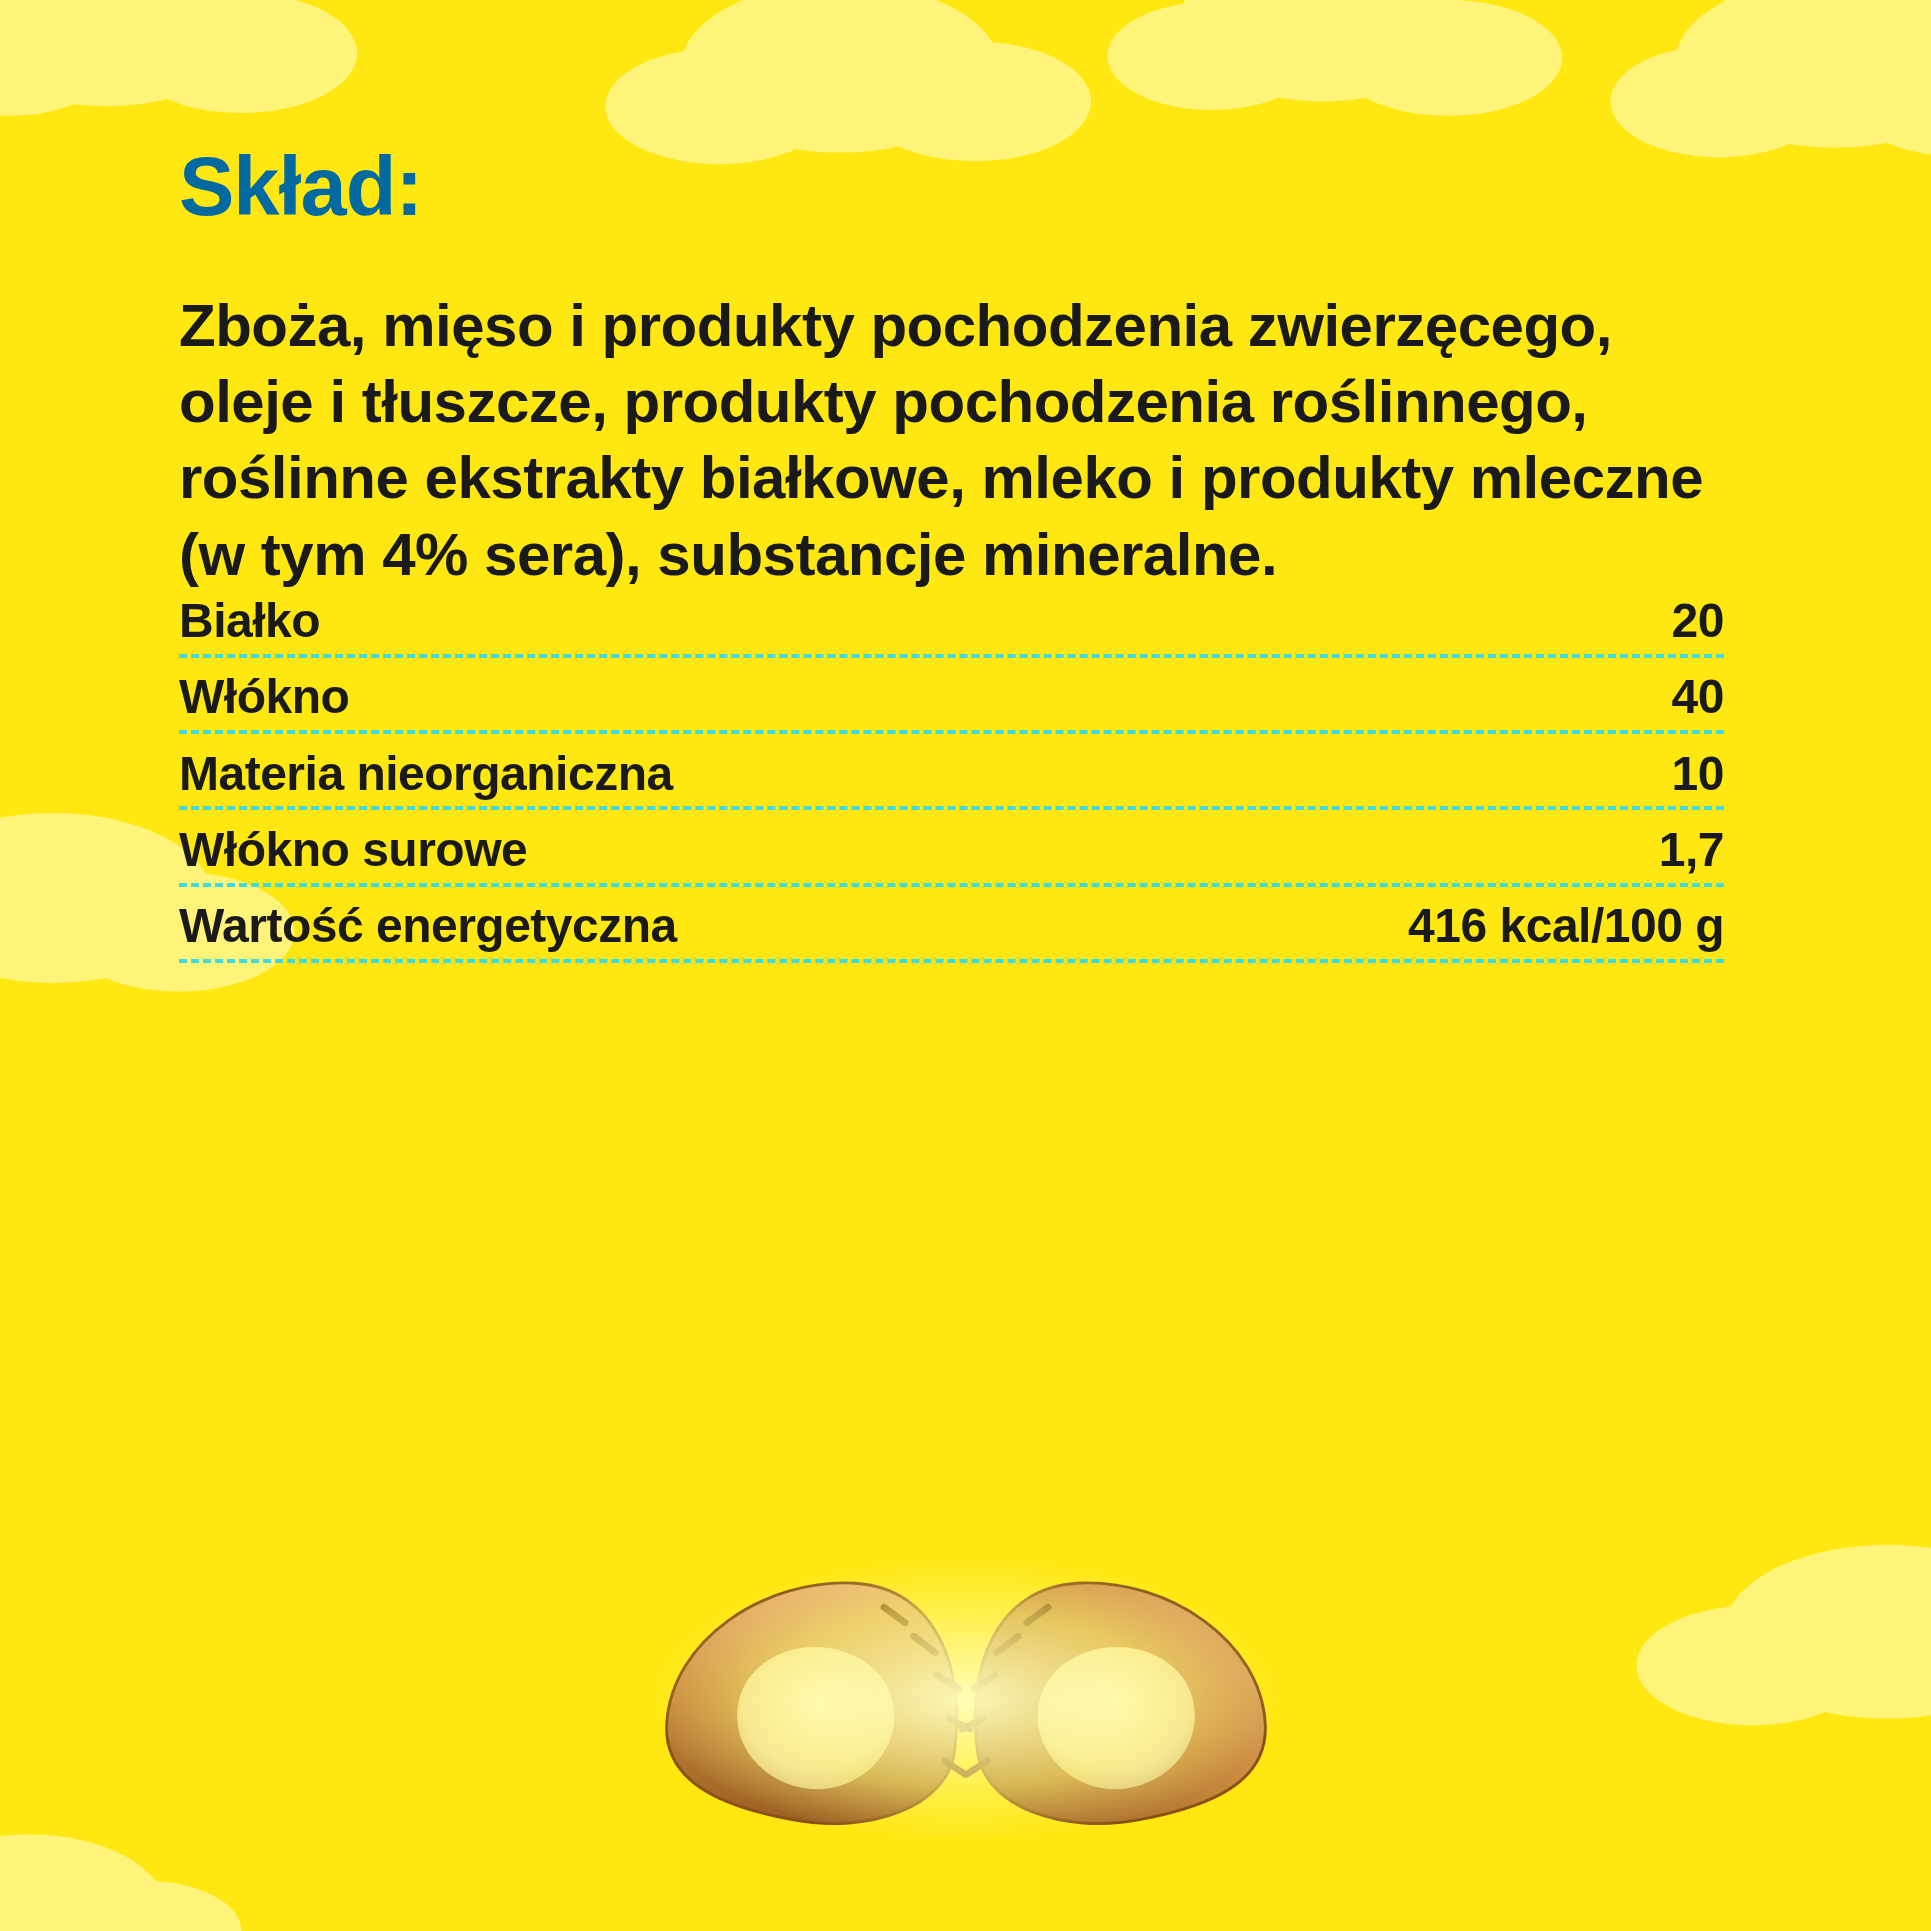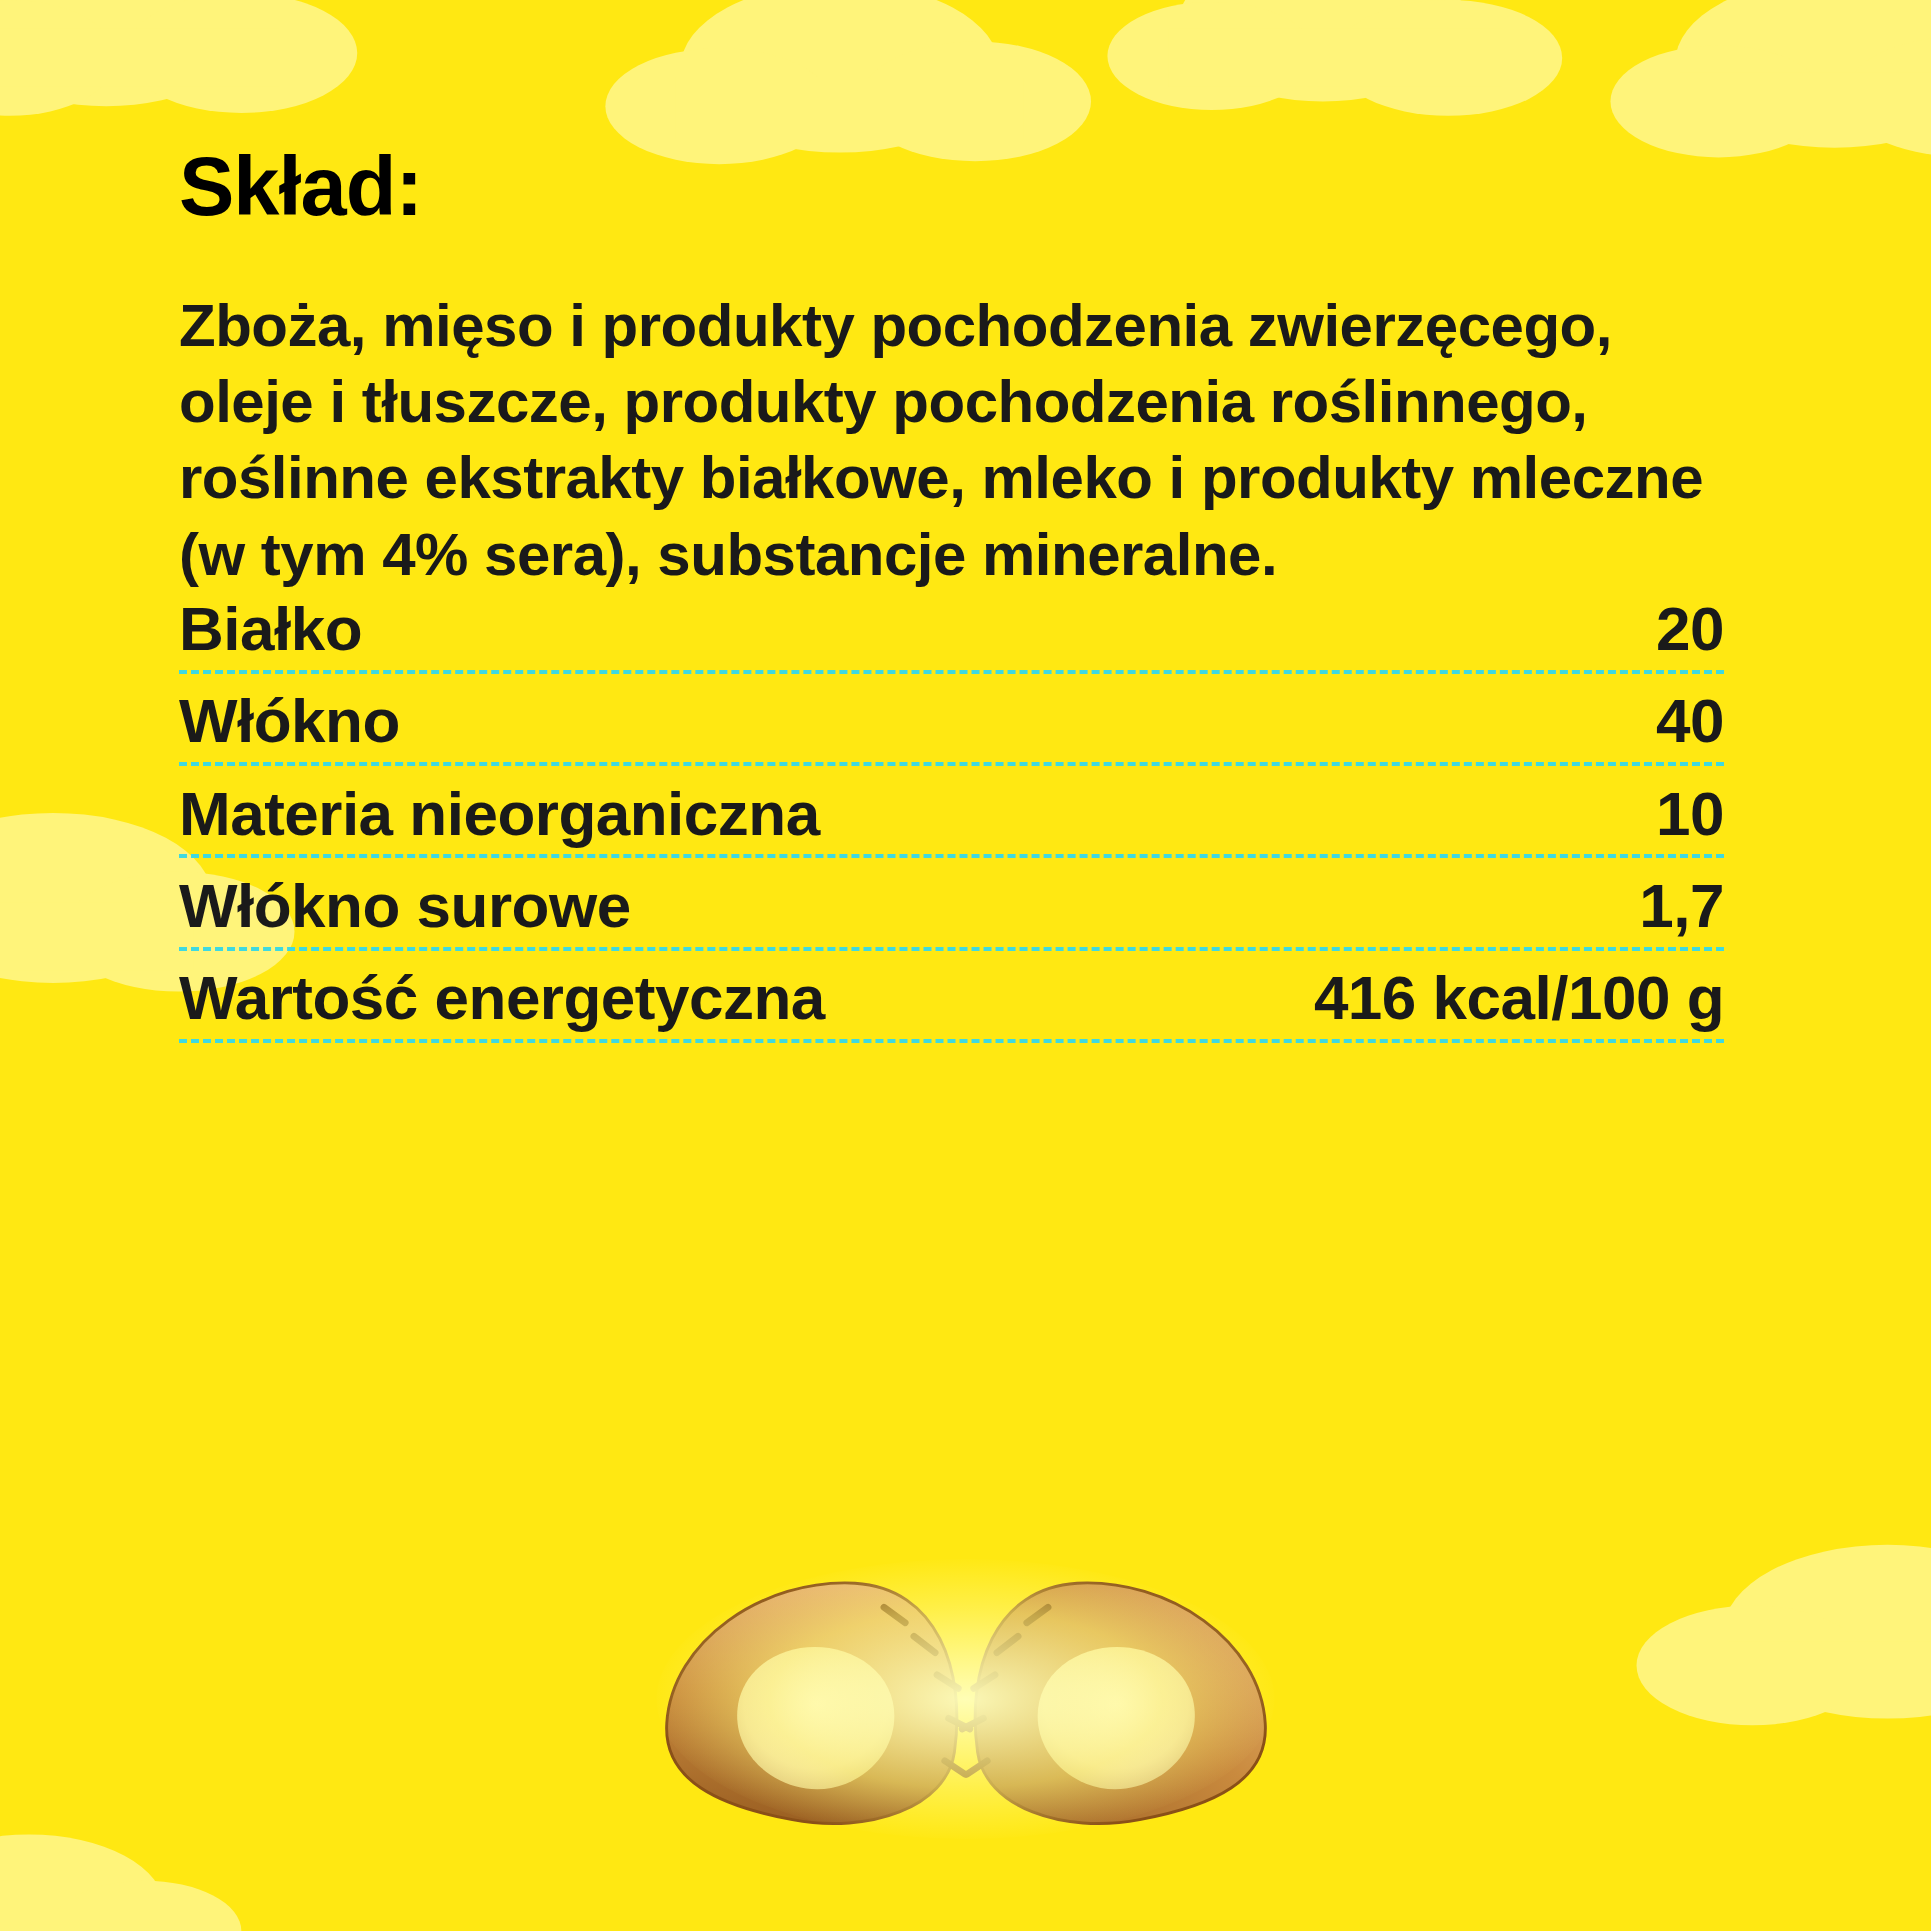--- a/index.html
+++ b/index.html
@@ -28,21 +28,21 @@
   
   .page {
     position: absolute;
     inset: 0;
     padding: 145px 179px 0 179px;
   }
 
   .heading {
     font-size: 83px;
     font-weight: bold;
-    color: #000000;
+    color: #0369a1;
     letter-spacing: -1px;
     line-height: 1;
   }
 
   #ingredients-heading { margin-bottom: 60px; }
 
   .body-text {
     font-size: 60px;
     font-weight: bold;
     color: #1A1A1A;
@@ -68,21 +68,21 @@
     justify-content: space-between;
     padding-bottom: 5.8px;
     border-bottom: 4.8px dashed #3FD9E0;
     margin-bottom: 11.6px;
   }
 
   .nutrition-row:last-child { margin-bottom: 0; }
 
   .nutrient-name,
   .nutrient-value {
-    font-size: 62px;
+    font-size: 48px;
     font-weight: bold;
     color: #1A1A1A;
     letter-spacing: -0.5px;
     white-space: nowrap;
     text-align: center;
   }
 
   .nutrient-value { padding-left: 39px; }
 
   

